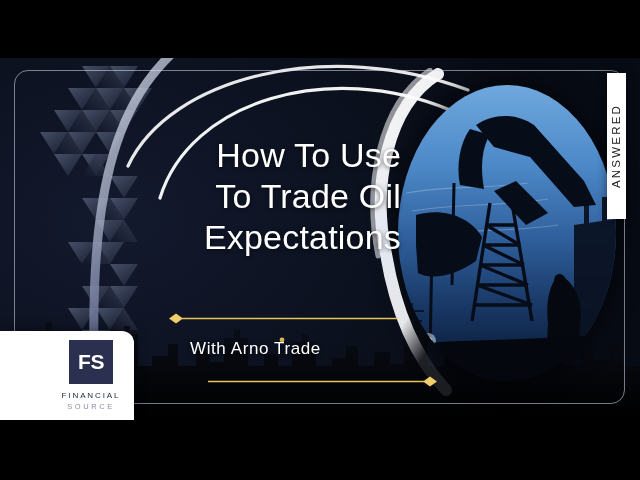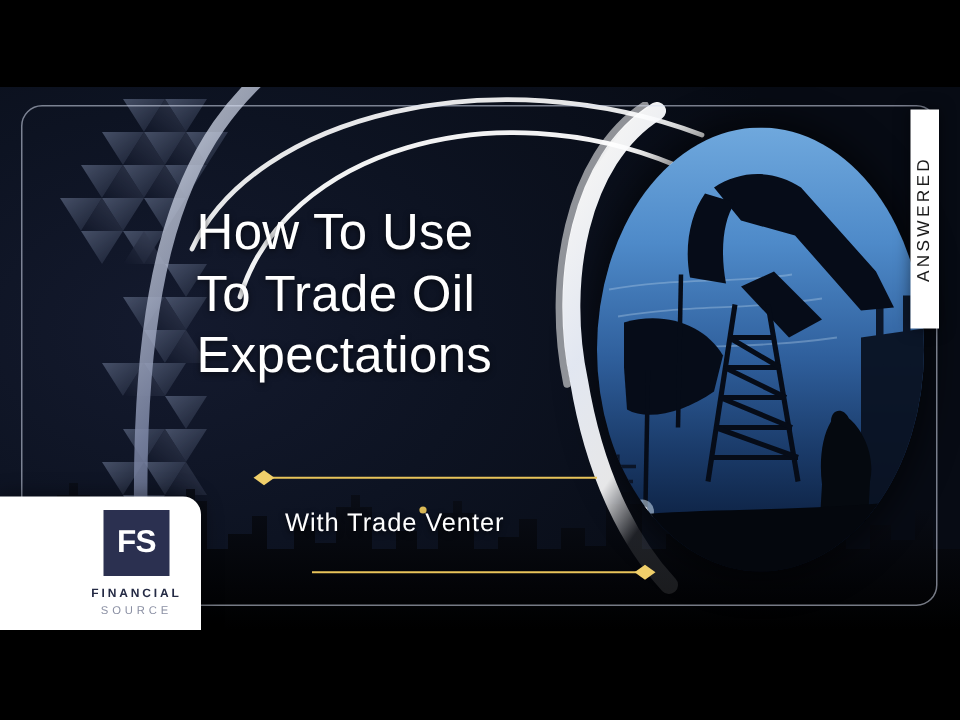--- a/index.html
+++ b/index.html
@@ -23,20 +23,21 @@
 
   
   .content-band {
     position: absolute;
     left: 0;
     top: 58px;
     width: 640px;
     height: 362px;
     overflow: hidden;
     background: #4d7c0f;
+    text-align: right;
   }
 
   
   .bg-gradient {
     position: absolute;
     inset: 0;
     background:
       radial-gradient(ellipse 70% 90% at 18% 45%, #141a2e 0%, #0d1322 45%, #070b14 100%),
       linear-gradient(160deg, #111728 0%, #0a0f1c 60%, #05080f 100%);
   }
@@ -213,21 +214,21 @@
   }
   .logo-mark {
     color: #ffffff;
     font-size: 21px;
     font-weight: 700;
     letter-spacing: -0.5px;
   }
   .logo-word-1 {
     color: #242a44;
     font-size: 8px;
-    font-weight: 700;
+    font-weight: 400;
     letter-spacing: 1.9px;
     line-height: 11px;
   }
   .logo-word-2 {
     color: #8a8fa3;
     font-size: 7.5px;
     font-weight: 400;
     letter-spacing: 2.6px;
     line-height: 11px;
   }
@@ -419,21 +420,21 @@
       <div class="title-line">To Trade Oil</div>
       <div class="title-line">Expectations</div>
     </div>
 
     <div class="subtitle-group">
       <svg class="gold-rule top" viewBox="0 0 230 11">
         <line x1="14" y1="5.5" x2="230" y2="5.5" stroke="#e8c45a" stroke-width="1.3"></line>
         <polygon points="8,0.5 15,5.5 8,10.5 1,5.5" fill="#f0cf6a"></polygon>
       </svg>
 
-      <div class="subtitle-text">With Trade Venter</div>
+      <div class="subtitle-text">With Arno Trade</div>
 
       <svg class="gold-rule bot" viewBox="0 0 230 11">
         <line x1="0" y1="5.5" x2="216" y2="5.5" stroke="#e8c45a" stroke-width="1.3"></line>
         <polygon points="222,0.5 229,5.5 222,10.5 215,5.5" fill="#f0cf6a"></polygon>
       </svg>
     </div>
 
     <div class="answered-strip">
       <span class="answered-text">ANSWERED</span>
     </div>

